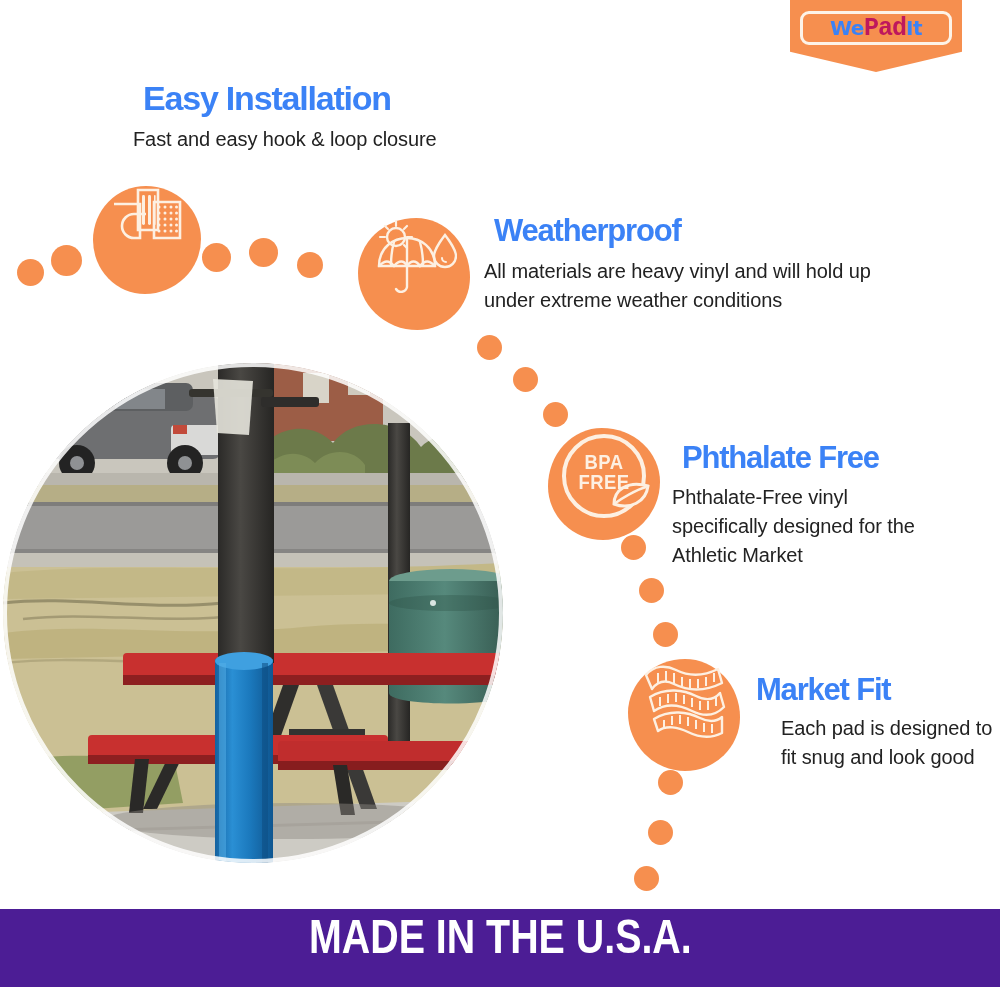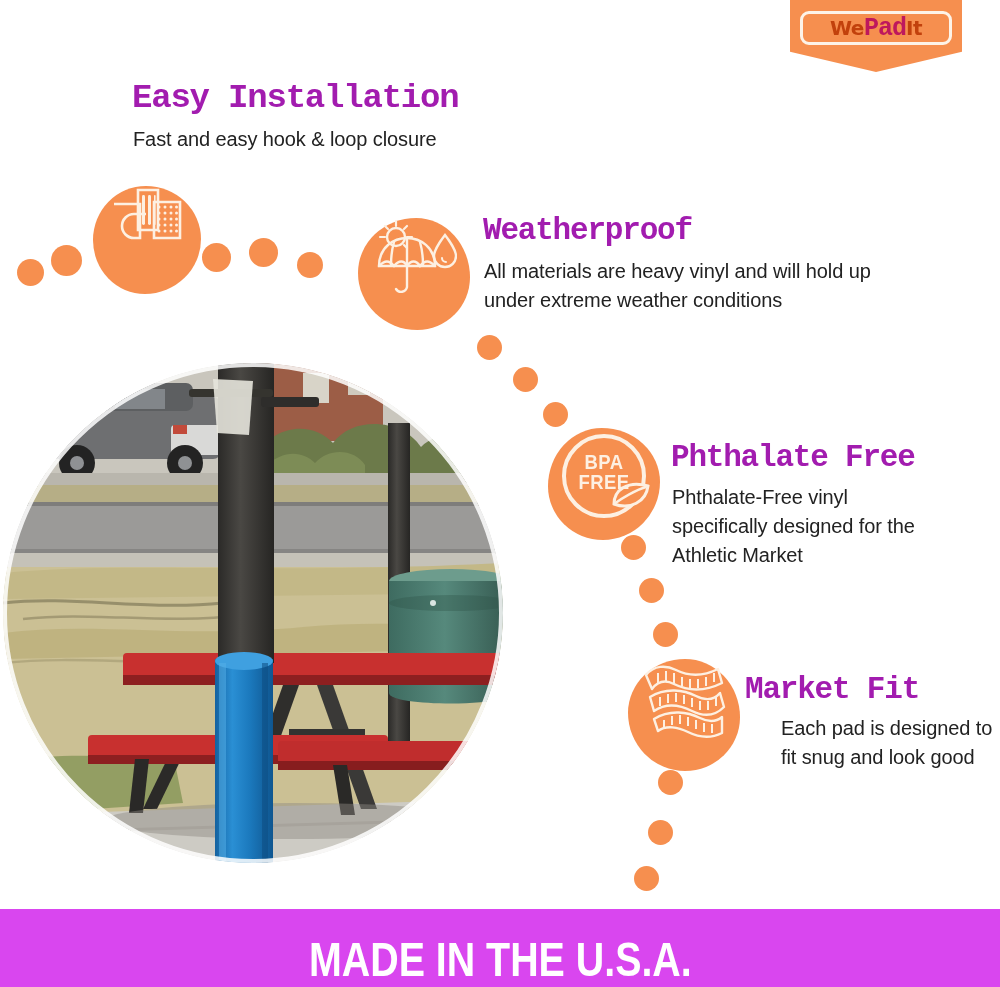--- a/index.html
+++ b/index.html
@@ -44,39 +44,40 @@
     border-radius: 9px;
     display: flex;
     align-items: center;
     justify-content: center;
     letter-spacing: -0.5px;
   }
   .logo-txt { display: flex; align-items: baseline; }
   .logo-we, .logo-it {
     font-size: 20px;
     font-weight: bold;
-    color: #c2410c;
+    color: #3b82f6;
     font-family: "DejaVu Sans", sans-serif;
   }
   .logo-pad {
     font-size: 25px;
     font-weight: bold;
     color: #be185d;
     font-family: Liberation Mono, monospace;
     letter-spacing: -1px;
   }
 
   
   .feat-title {
     position: absolute;
-    font-family: Liberation Mono, monospace;
+    font-family: Liberation Sans, sans-serif;
     font-weight: bold;
-    color: #a21caf;
+    color: #3b82f6;
     letter-spacing: -1.2px;
     white-space: nowrap;
+    margin-left: 11px;
   }
   .feat-desc {
     position: absolute;
     font-family: "Liberation Sans", sans-serif;
     color: #222222;
     letter-spacing: -0.1px;
   }
 
   #t1 { left: 132px; top: 79px;  font-size: 34px; }
   #d1 { left: 133px; top: 126px; font-size: 20px; width: 420px; line-height: 1.35; }
@@ -124,23 +125,23 @@
   }
   .photo svg { display: block; }
 
   
   .banner {
     position: absolute;
     left: 0;
     bottom: 0;
     width: 1000px;
     height: 78px;
-    background: #d946ef;
+    background: #4c1d95;
     display: flex;
-    align-items: flex-end;
+    align-items: flex-start;
     justify-content: center;
   }
   .banner-text {
     font-family: "Liberation Sans Narrow", "Liberation Sans", sans-serif;
     font-weight: bold;
     font-size: 48px;
     color: #ffffff;
     letter-spacing: 0px;
     transform: scaleX(0.82);
     transform-origin: center;

